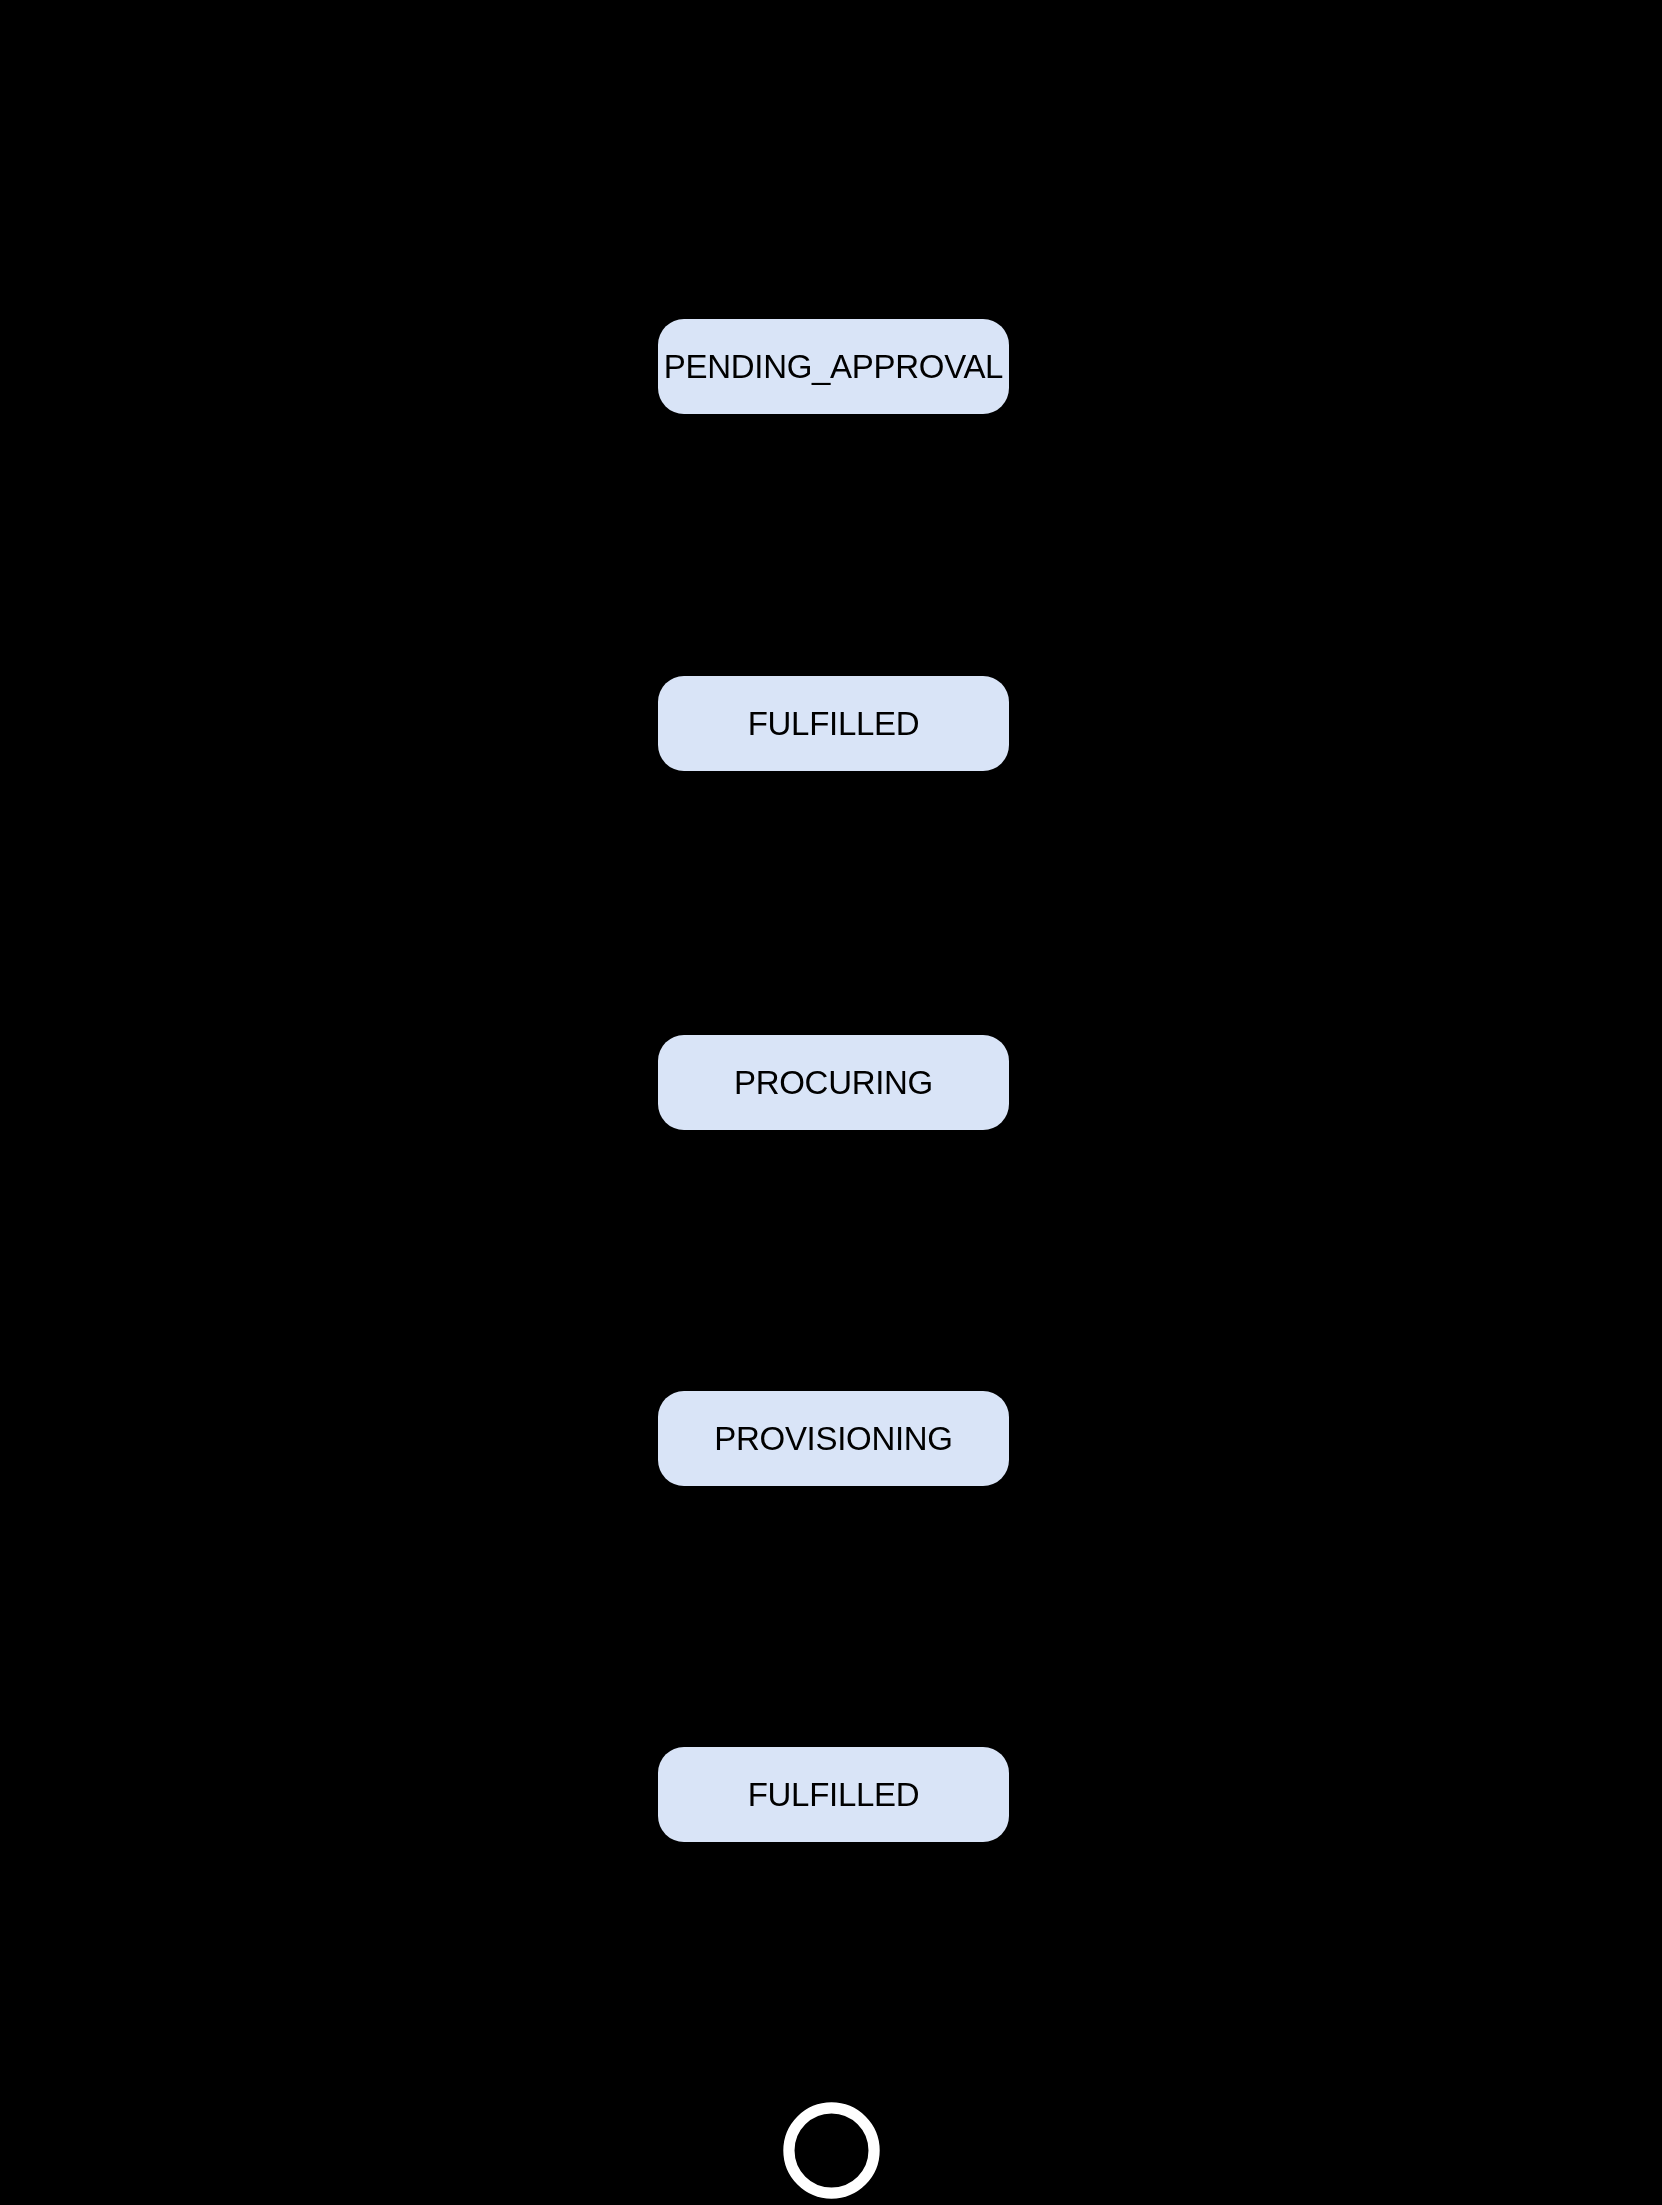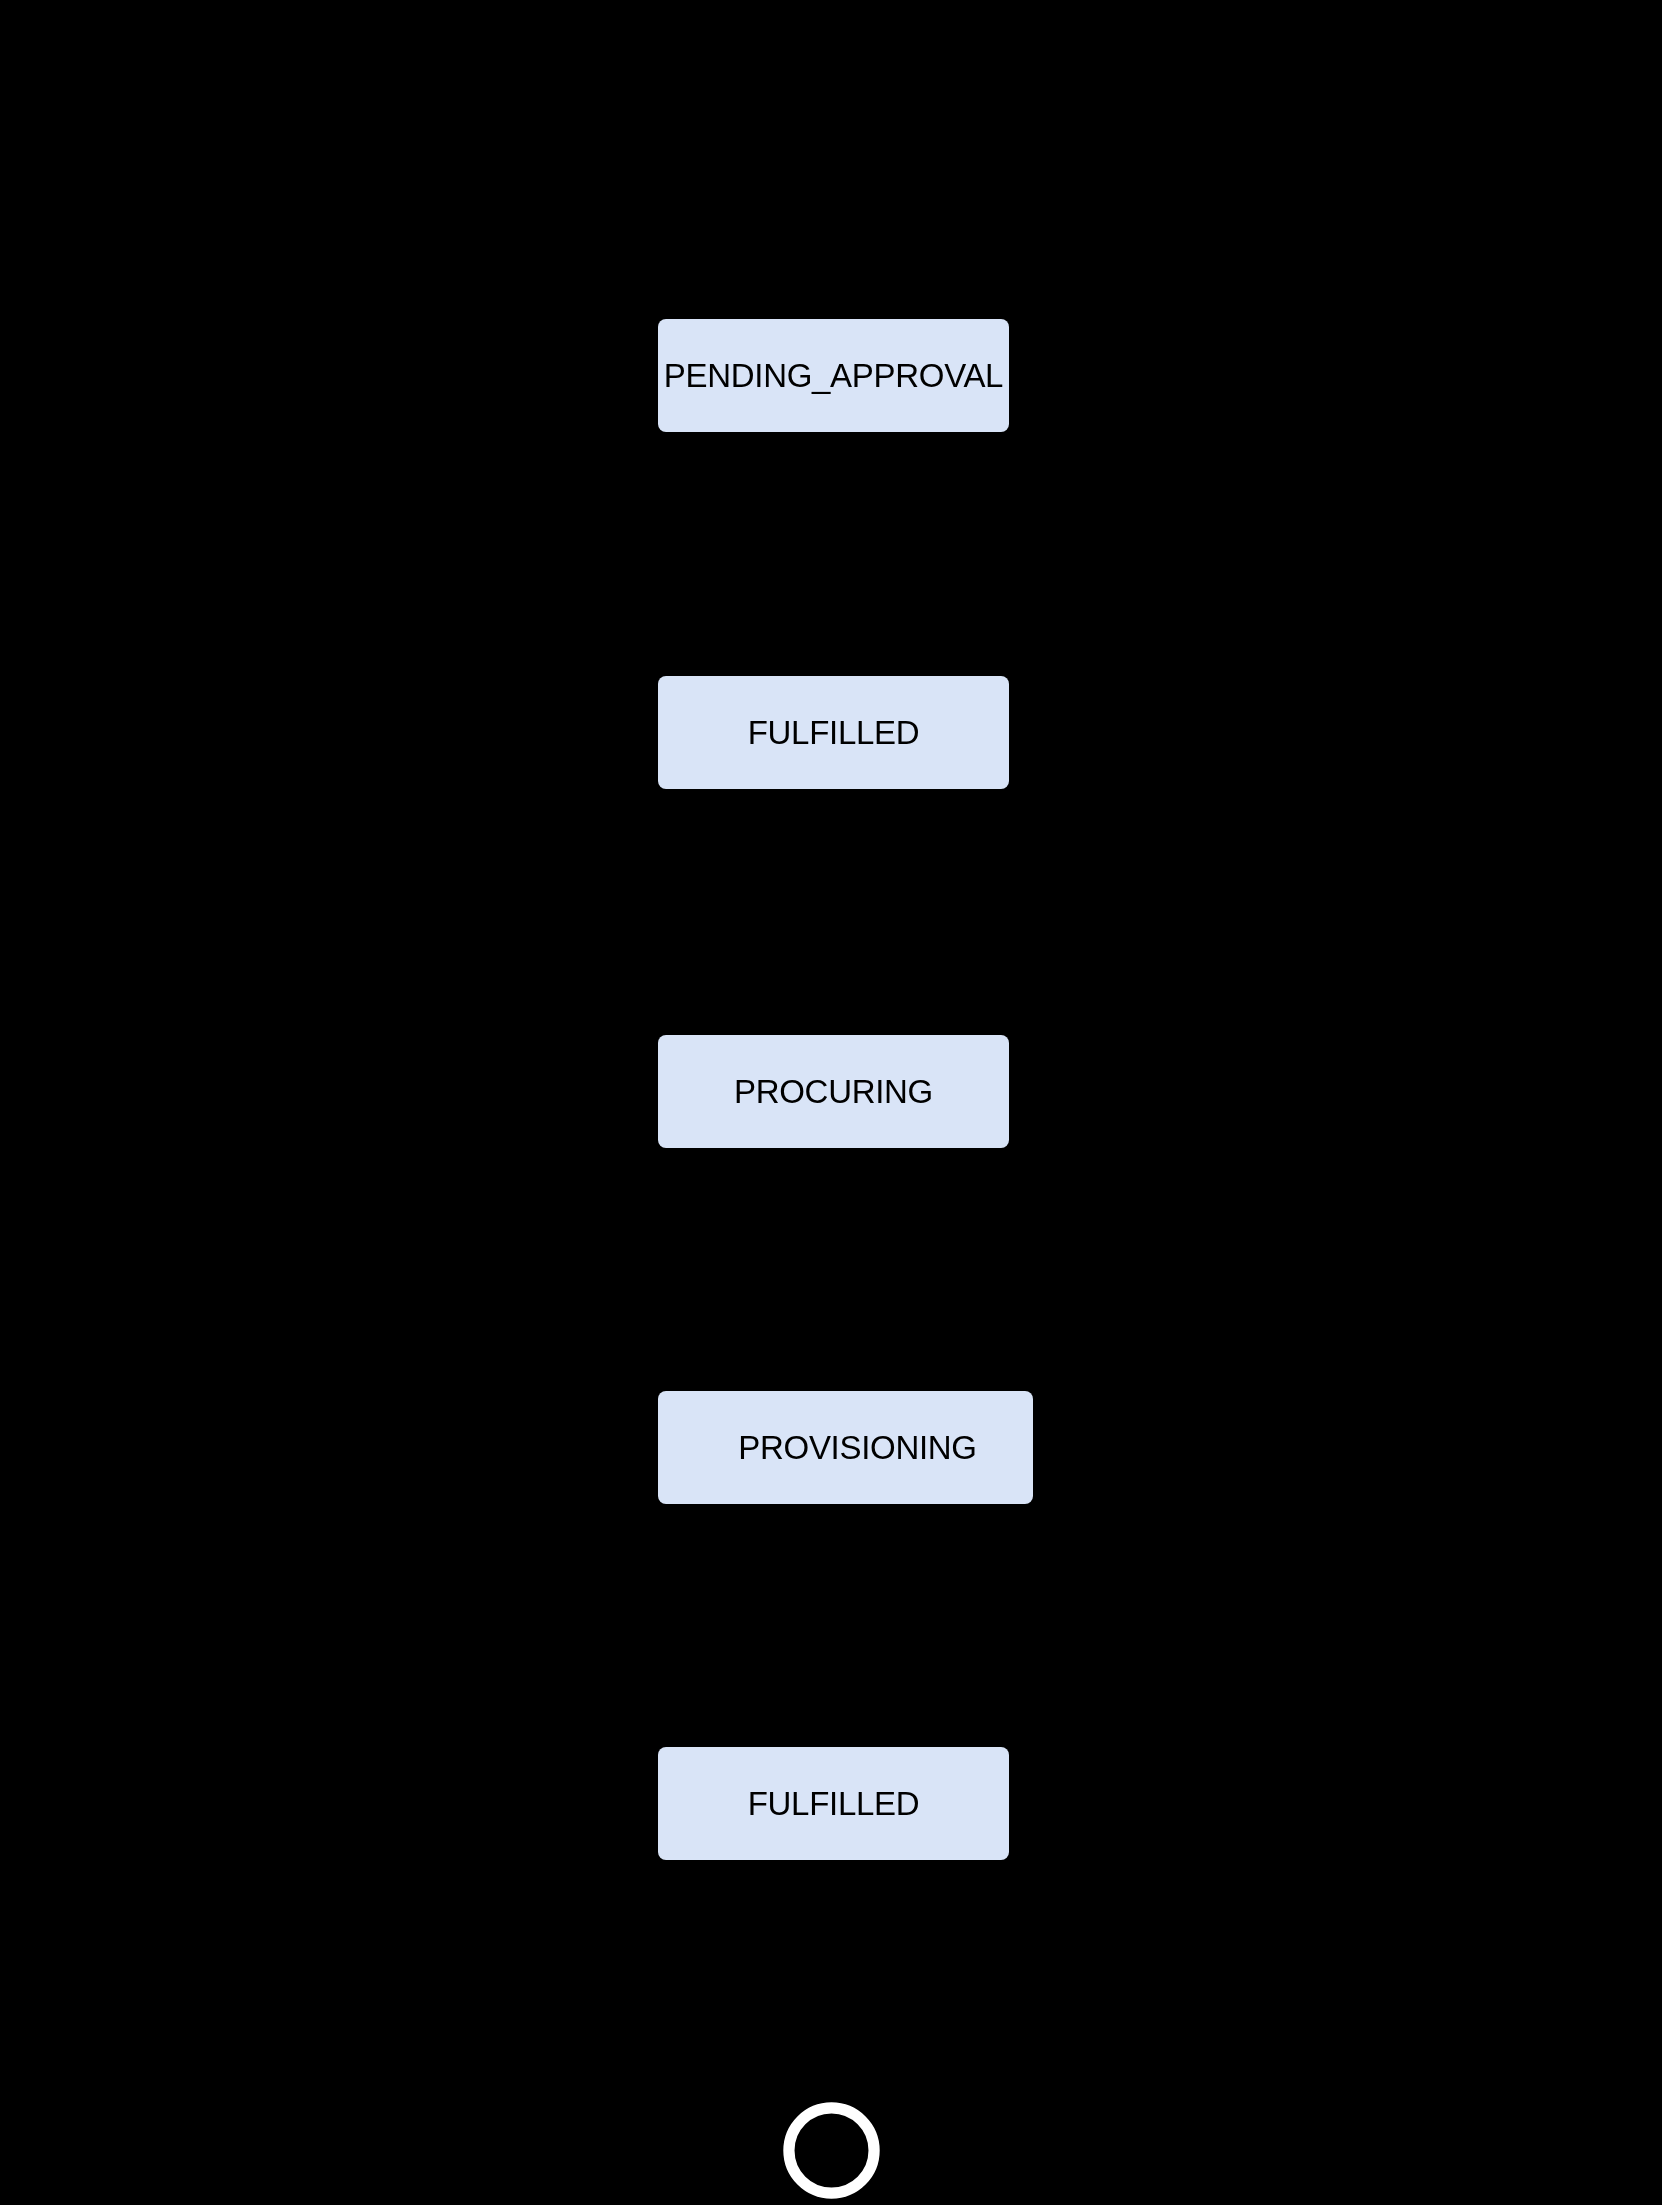--- a/index.html
+++ b/index.html
@@ -18,38 +18,38 @@
     width: 1662px;
     height: 2205px;
     background: var(--background);
     overflow: hidden;
     font-family: "Liberation Sans", sans-serif;
   }
   .state-node {
     position: absolute;
     left: 658px;
     width: 351px;
-    height: 113px;
+    height: 95px;
     background: var(--node-fill);
-    border-radius: 8px;
+    border-radius: 26px;
     display: flex;
     align-items: center;
     justify-content: center;
   }
   .state-node .label {
     color: var(--node-text);
     font-size: 33px;
     letter-spacing: -0.3px;
     white-space: nowrap;
     line-height: 1;
   }
   .pos-1 { top: 319px; }
   .pos-2 { top: 676px; }
   .pos-3 { top: 1035px; text-align: right; }
-  .pos-4 { top: 1391px; padding-left: 24px; }
+  .pos-4 { top: 1391px; }
   .pos-5 { top: 1747px; }
   .end-ring {
     position: absolute;
     left: 783px;
     top: 2102px;
     width: 97px;
     height: 97px;
   }
   .end-ring circle {
     fill: none;

